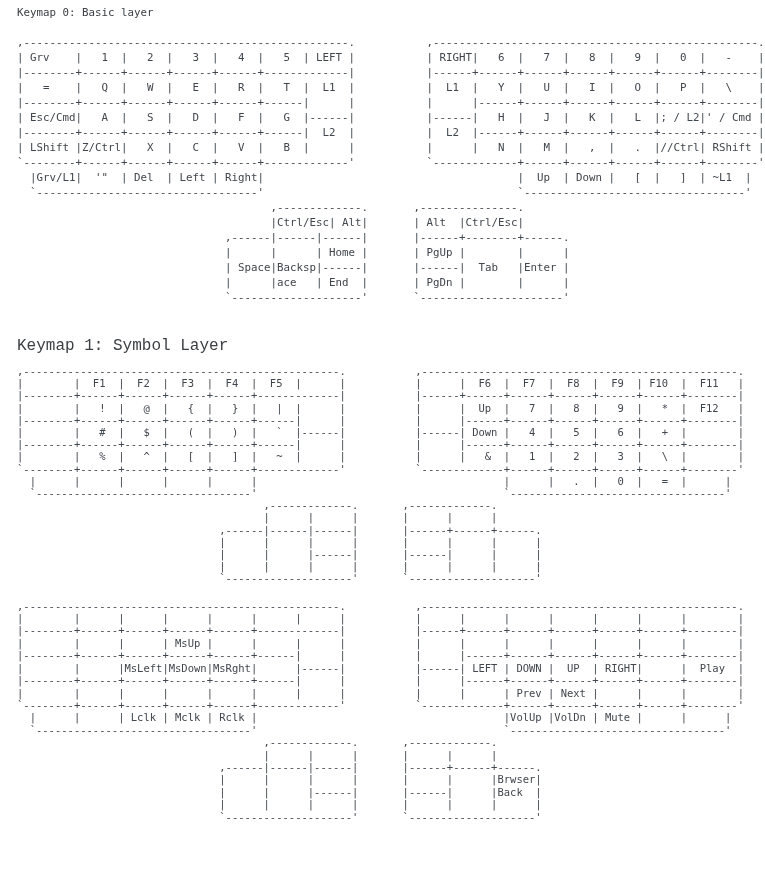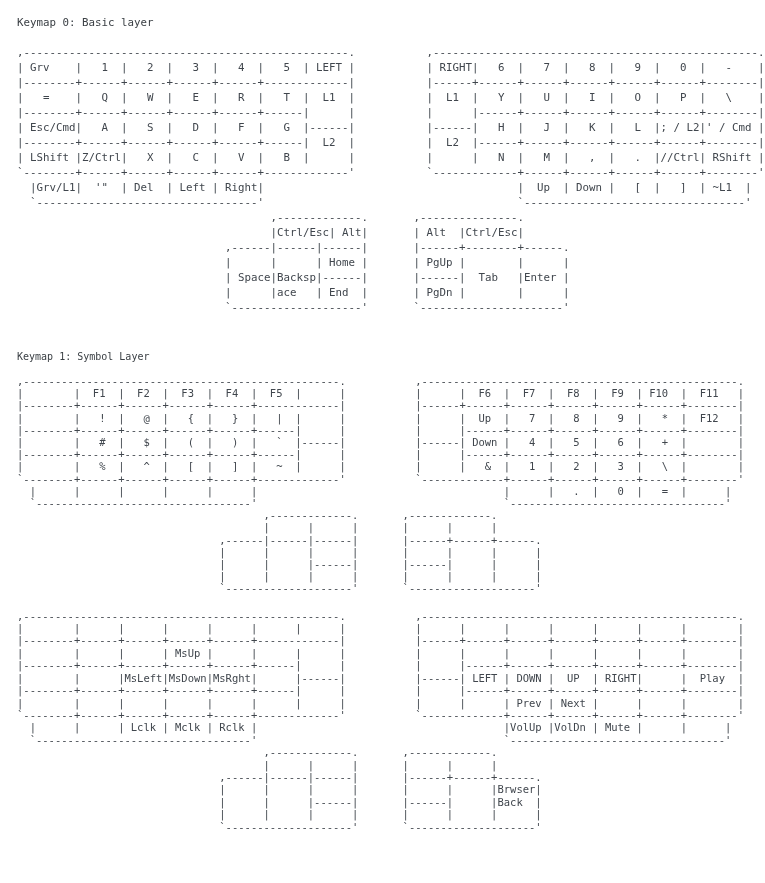--- a/index.html
+++ b/index.html
@@ -5,38 +5,38 @@
   html, body { margin: 0; padding: 0; }
   body {
     width: 765px; height: 883px;
     background: #ffffff;
     overflow: hidden;
     font-family: "DejaVu Sans Mono", "Liberation Mono", monospace;
   }
   .page {
     box-sizing: border-box;
     width: 765px; height: 883px;
-    padding: 15px 0 0 17px;
+    padding: 5px 0 0 17px;
   }
   .keymap-title {
     white-space: pre;
     color: #3b4045;
     font-family: "DejaVu Sans Mono", "Liberation Mono", monospace;
   }
   .keymap-art {
     margin: 0;
     white-space: pre;
     color: #40464d;
     font-family: "DejaVu Sans Mono", "Liberation Mono", monospace;
   }
   
   .s0 .keymap-title { font-size: 10.8px; line-height: 15px; margin: 0 0 15px 0; }
   .s0 .keymap-art   { font-size: 10.8px; line-height: 15px; }
   .s1 { margin-top: 35px; }
-  .s1 .keymap-title { font-size: 10px; line-height: 13px; margin: 4px 0 12px 0; }
+  .s1 .keymap-title { font-size: 16px; line-height: 13px; margin: 4px 0 12px 0; font-family: Liberation Mono, monospace; }
   .s1 .keymap-art   { font-size: 10.5px; line-height: 12.2px; }
   .s2 { margin-top: 15px; }
   .s2 .keymap-title { font-size: 10.5px; line-height: 13px; margin: 0 0 12px 0; }
   .s2 .keymap-art   { font-size: 10.5px; line-height: 12.4px; }
 </style>
 </head>
 <body style="background: rgb(255, 255, 255);">
 
 <div class="page">
 

